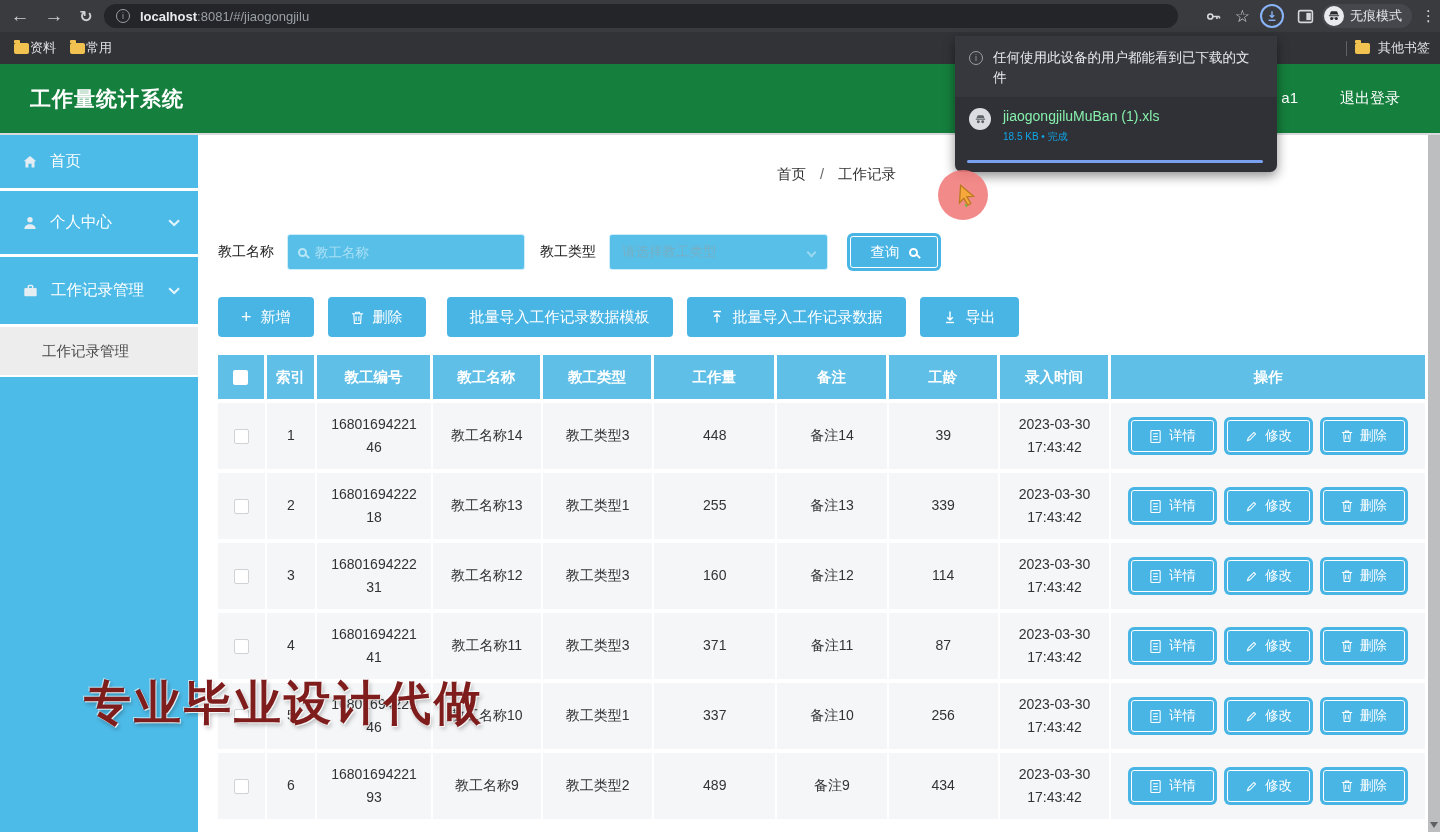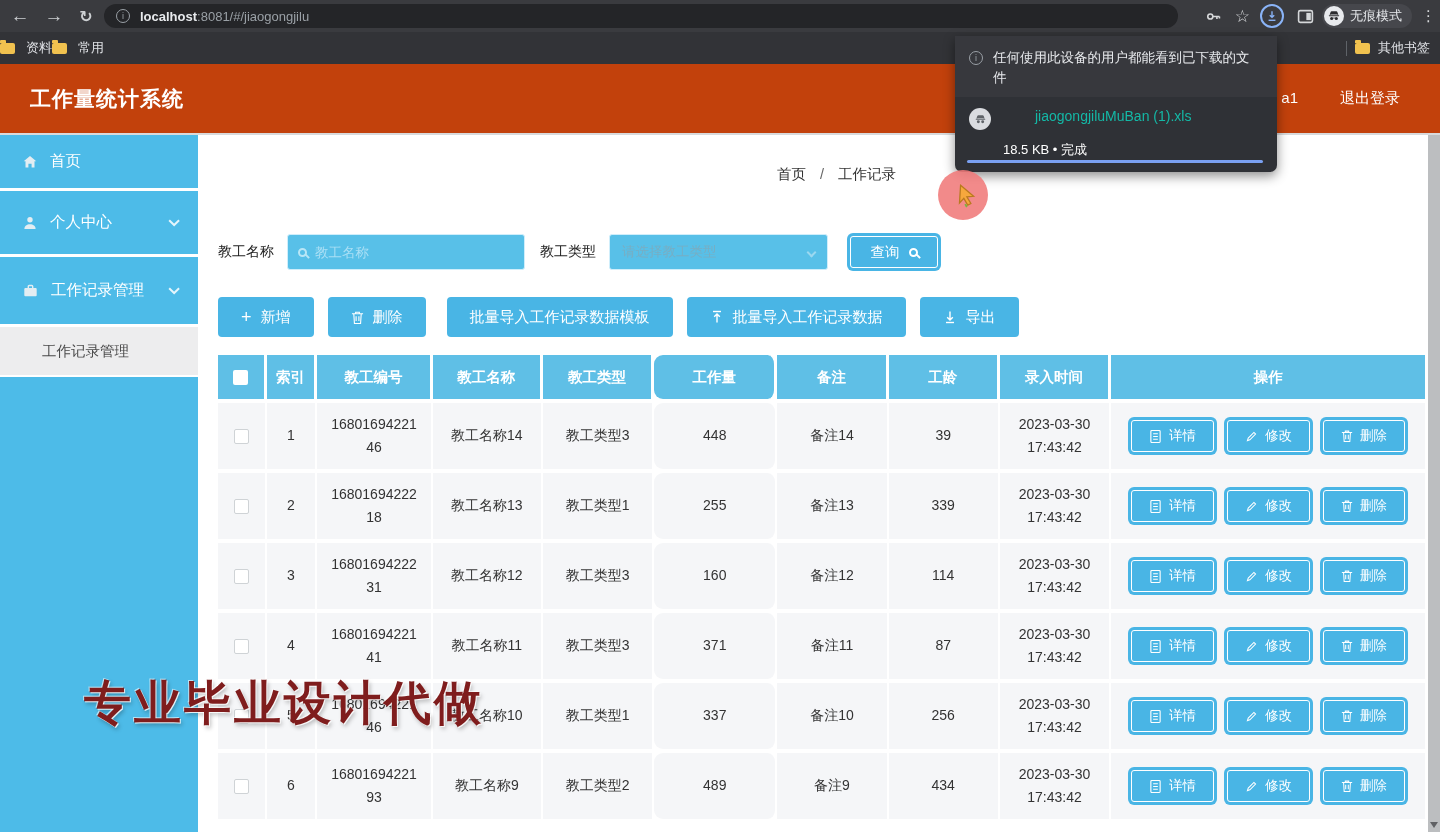--- a/index.html
+++ b/index.html
@@ -15,33 +15,33 @@
   .info-circle { width:14px; height:14px; border:1.5px solid #9aa0a6; border-radius:50%; color:#9aa0a6; font-size:9px; font-style:normal; display:flex; align-items:center; justify-content:center; flex:0 0 auto; }
   #omnibox .url { margin-left:10px; font-size:13px; color:#9aa0a6; white-space:nowrap; }
   #omnibox .url b { color:#e8eaed; font-weight:bold; }
   .tb-right { position:absolute; top:4px; height:24px; display:flex; align-items:center; justify-content:center; }
   #dl-active { width:24px; height:24px; border:2px solid #8ab4f8; border-radius:50%; }
   #incog-badge { background:#46474c; border-radius:12px; height:24px; display:flex; align-items:center; gap:6px; padding:0 10px 0 2px; color:#e8eaed; font-size:13px; }
   .incog-circle { width:20px; height:20px; background:#e8eaed; border-radius:50%; display:flex; align-items:center; justify-content:center; }
   #chrome-bookmarks { position:absolute; left:0; top:32px; width:1440px; height:32px; background:#323337; display:flex; align-items:center; color:#dfe1e5; font-size:13px; }
   .folder { display:inline-block; width:15px; height:11px; background:#f1c24f; border-radius:2px; position:relative; flex:0 0 auto; }
   .folder::before { content:""; position:absolute; top:-3px; left:0; width:6px; height:3px; background:#f1c24f; border-radius:1px 1px 0 0; }
-  .bm-item { display:flex; align-items:center; gap:11px; }
+  .bm-item { display:flex; align-items:center; gap:1px; margin-left:14px; }
   .bm-right { position:absolute; right:10px; top:0; height:32px; display:flex; align-items:center; gap:8px; }
   .bm-sep { width:1px; height:15px; background:#5f6368; }
   
   #dl-popup { position:absolute; left:955px; top:36px; width:322px; height:136px; background:#2f3136; z-index:50; border-radius:0 0 7px 7px; box-shadow:0 4px 12px rgba(0,0,0,.45); }
   #dl-info { display:flex; gap:10px; padding:12px 16px 9px 14px; background:#37383d; color:#e8eaed; font-size:13.5px; line-height:20px; }
   #dl-file { display:flex; gap:12px; padding:11px 14px 0 14px; align-items:flex-start; }
   .dl-fcircle { width:22px; height:22px; background:#dadce0; border-radius:50%; display:flex; align-items:center; justify-content:center; flex:0 0 auto; }
-  #dl-file .fname { color:#14b8a6; font-size:14px;margin-left:32px; }
-  #dl-file .fmeta { color:#ffffff; font-size:13px; margin-top:17px; }
+  #dl-file .fname { color:#86efac; font-size:14px; }
+  #dl-file .fmeta { color:#0ea5e9; font-size:10px; margin-top:6px; }
   #dl-progress { position:absolute; left:12px; right:14px; bottom:9px; height:3px; background:#7aa0f2; border-radius:2px; }
   
-  #app-header { position:absolute; left:0; top:64px; width:1440px; height:71px; background:#c2410c; border-bottom:2px solid #d8dadc; }
+  #app-header { position:absolute; left:0; top:64px; width:1440px; height:71px; background:#15803d; border-bottom:2px solid #d8dadc; }
   #app-title { position:absolute; left:30px; top:0; height:69px; display:flex; align-items:center; color:#fff; font-size:21px; font-weight:bold; letter-spacing:1px; }
   #hdr-right { position:absolute; right:40px; top:0; height:69px; display:flex; align-items:center; gap:42px; color:#fff; font-size:15px; }
   
   #sidebar { position:absolute; left:0; top:135px; width:198px; height:697px; background:#4dbbe8; }
   .side-item { display:flex; align-items:center; gap:12px; padding-left:22px; color:#fff; font-size:15.5px; border-bottom:3px solid #fff; position:relative; }
   .side-item svg { flex:0 0 auto; }
   .caret { position:absolute; right:22px; width:8px; height:8px; border-right:2px solid rgba(255,255,255,.85); border-bottom:2px solid rgba(255,255,255,.85); transform:rotate(45deg) translateY(-3px); }
   #side-sub { height:50px; background:#ededee; color:#4a4a4a; font-size:14.5px; display:flex; align-items:center; padding-left:42px; border-bottom:2px solid #fff; }
   
   #content { position:absolute; left:198px; top:135px; width:1230px; height:697px; background:#fff; }
@@ -69,21 +69,21 @@
   #table { position:absolute; left:20px; top:220px; width:1207px; }
   .trow { display:flex; width:1207px; }
   .thead { height:44px; }
   .thead .cell { background:#5fbfe6; color:#fff; font-weight:bold; font-size:14.5px; border-right:3px solid #fff; }
   .thead .cell:last-child { border-right:none; }
   .tbody-row { height:66px; margin-top:4px; }
   .tbody-row .cell { background:#f5f6f8; color:#333; font-size:14px; border-right:2px solid #fff; line-height:1.65; }
   .tbody-row .cell:last-child { border-right:none; }
   .cell { display:flex; align-items:center; justify-content:center; text-align:center; }
   .c-chk { width:49px; } .c-idx { width:51px; } .c-no { width:116px; padding:0 12px; word-break:break-all; }
-  .c-name { width:111px; } .c-type { width:112px; } .c-load { width:124px;border-radius:9px; }
+  .c-name { width:111px; } .c-type { width:112px; } .c-load { width:124px; }
   .c-rem { width:112px; } .c-sen { width:112px; } .c-time { width:112px; padding:0 6px; }
   .c-ops { width:316px; gap:13px; }
   .chk { width:15px; height:15px; background:#fff; border:1px solid #cfd3d6; border-radius:2px; cursor:pointer; }
   .thead .chk { border:none; }
   .op-btn { height:32px; padding:0 17px; font-size:13.5px; gap:7px; font-family:inherit; }
   
   #watermark { position:absolute; left:44px; top:672px; z-index:40; font-size:47px; font-weight:bold; letter-spacing:3px; color:#7f1d1d; text-shadow:1px 1px 0 rgba(255,255,255,.85), -1px -1px 0 rgba(255,255,255,.6), 2px 3px 4px rgba(0,0,0,.25); white-space:nowrap;margin-left:40px; }
   #cursor-halo { position:absolute; left:938px; top:170px; width:50px; height:50px; border-radius:50%; background:rgba(240,122,122,.88); z-index:60; }
   #cursor-arrow { position:absolute; left:15px; top:12px; }
   #scrollbar { position:absolute; right:0; top:135px; width:12px; height:697px; background:#bcbec0; z-index:30; }

